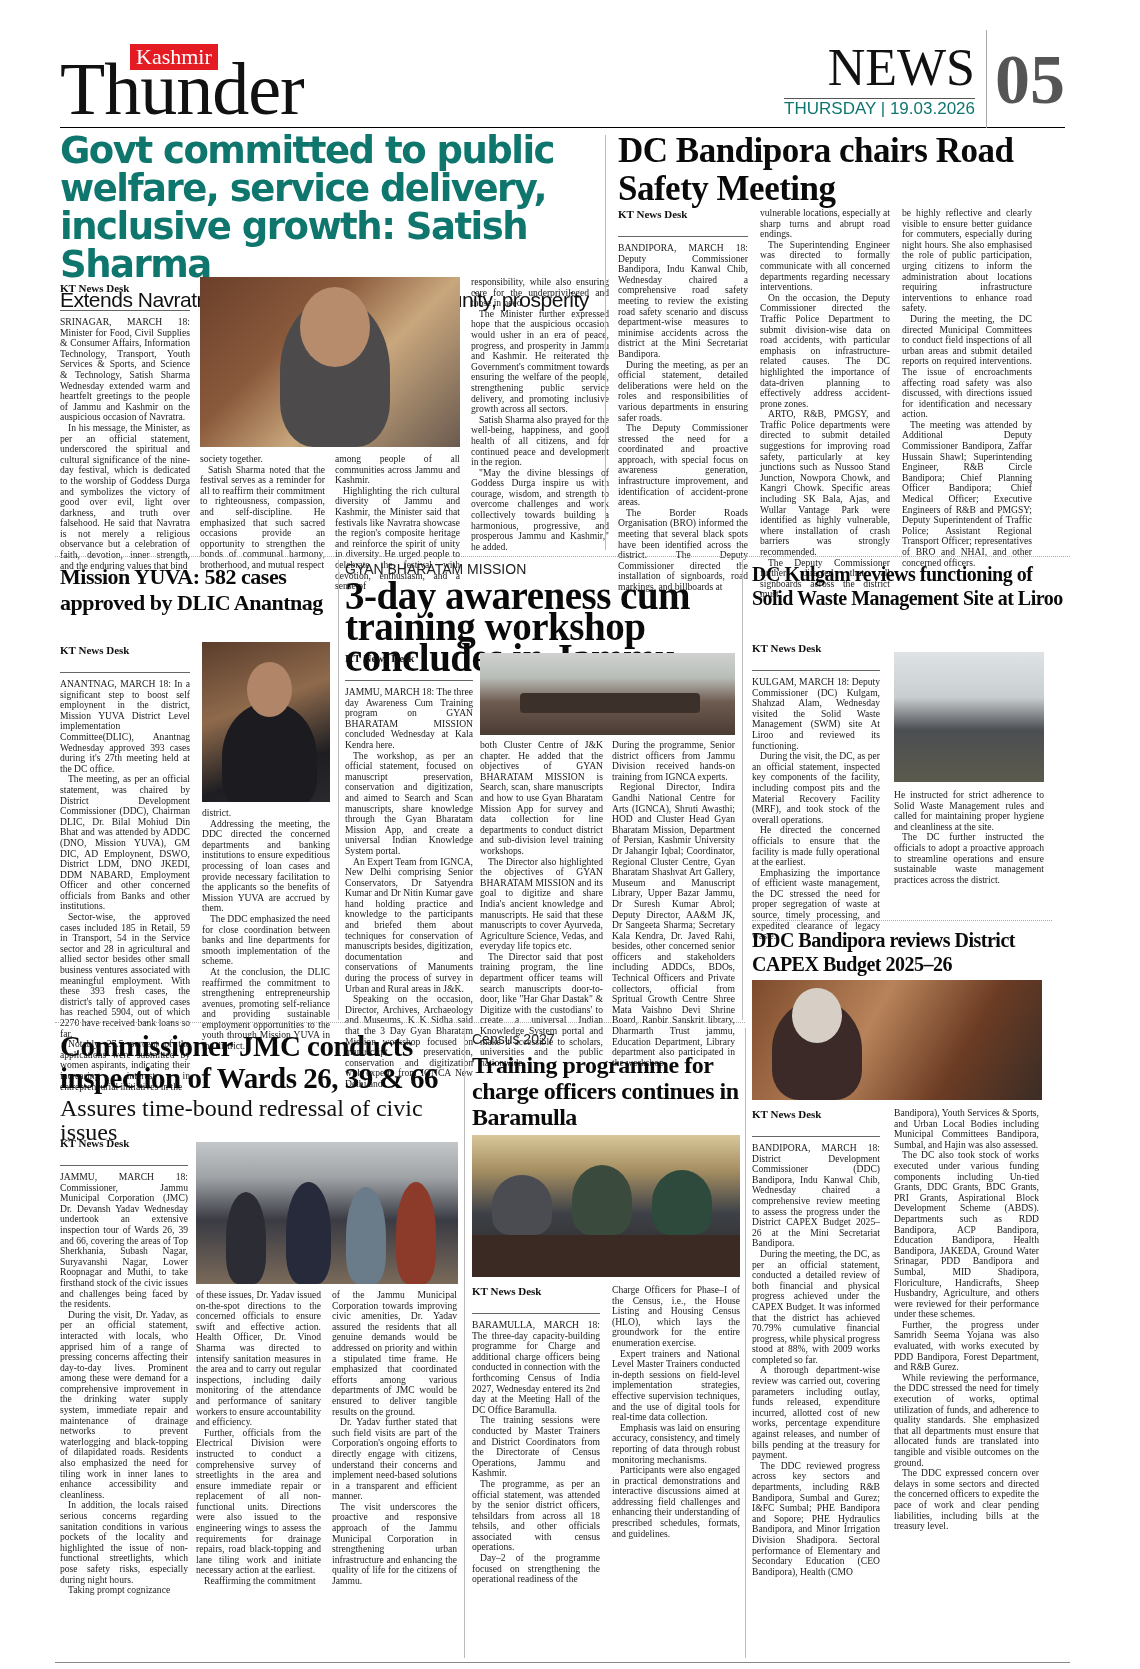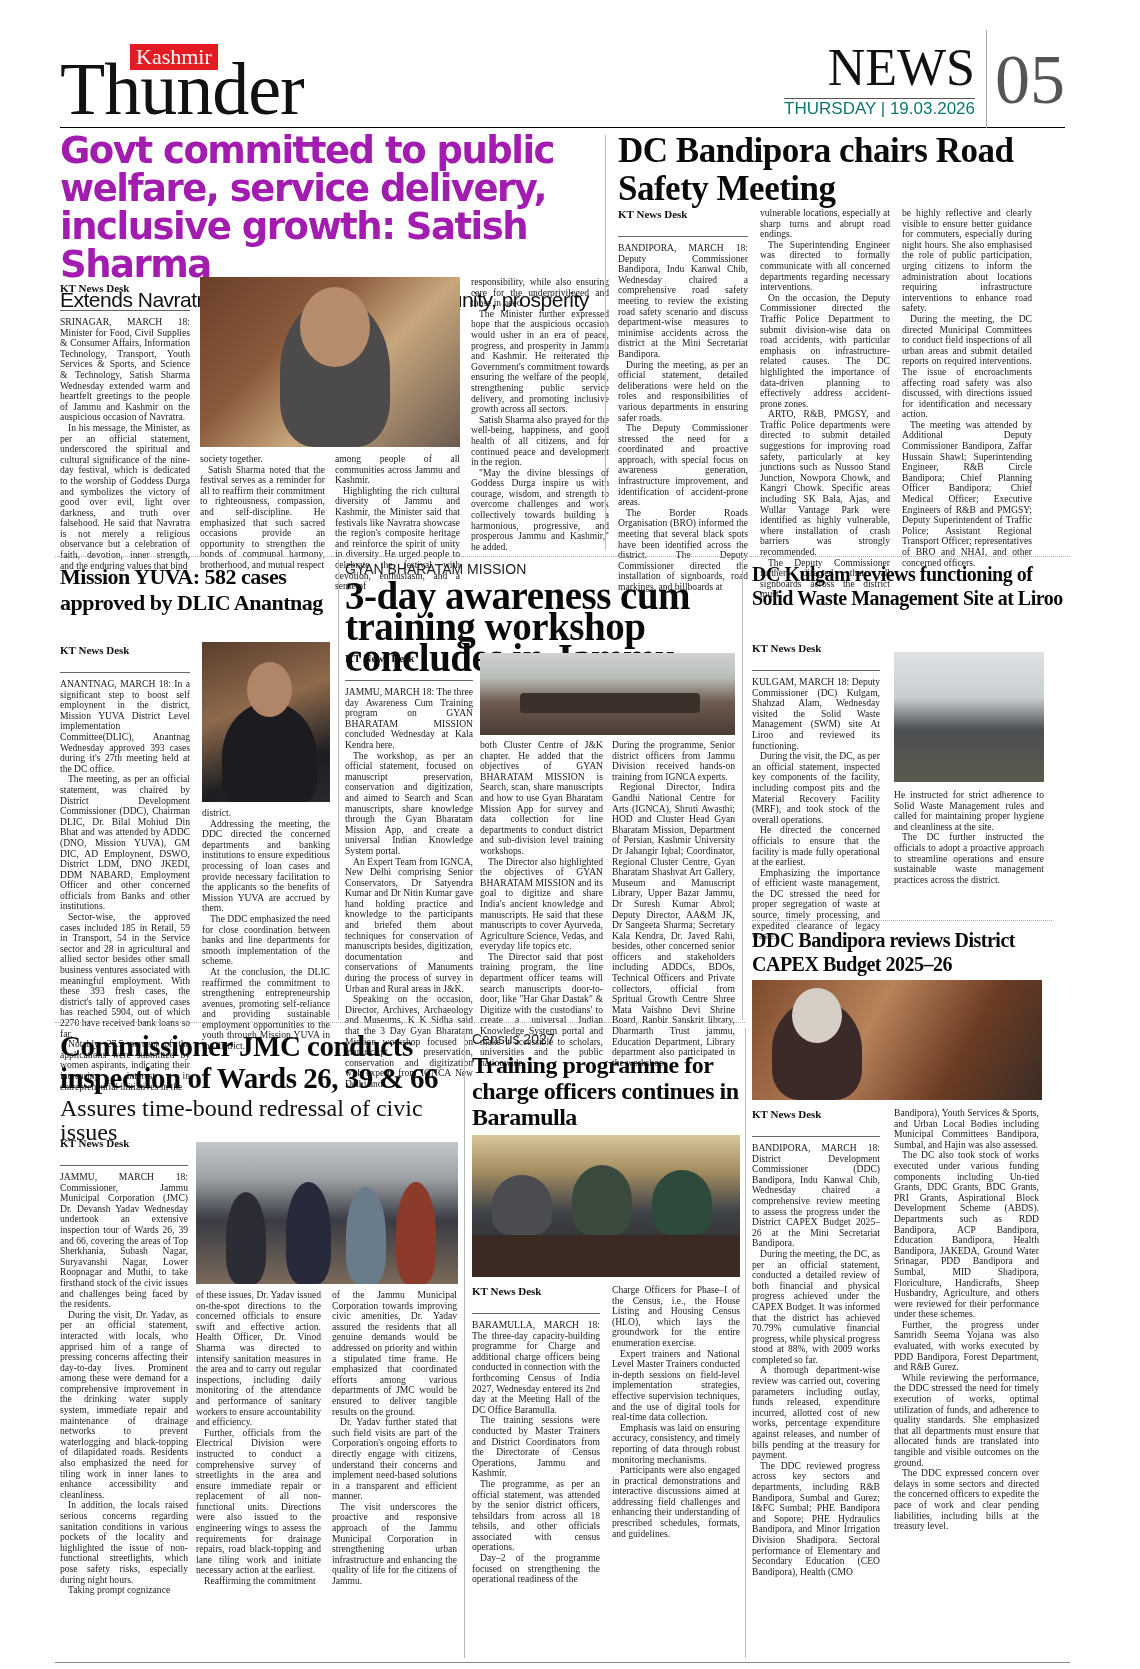--- a/index.html
+++ b/index.html
@@ -8,24 +8,24 @@
 
   .abs { position: absolute; }
 
   
   .masthead { left: 60px; top: 30px; width: 1005px; height: 98px; border-bottom: 1px solid #000000; }
   .brand-kashmir { position: absolute; left: 70px; top: 14px; background: #e41b23; color: #fff; font-family: "Liberation Serif", serif; font-size: 22px; padding: 0 6px; line-height: 26px; }
   .brand-thunder { position: absolute; left: 0; top: 22px; font-family: "Liberation Serif", serif; font-size: 74px; line-height: 74px; letter-spacing: -1px; color: #111; }
   .section-news { position: absolute; right: 90px; top: 12px; font-family: "Liberation Serif", serif; font-size: 52px; line-height: 52px; color: #111; }
   .section-date { position: absolute; right: 90px; top: 68px; font-family: "Liberation Sans", sans-serif; font-size: 17px; color: #0f766e; border-top: 1px solid #555; padding-top: 0; margin-left: 36px; }
   .page-sep { position: absolute; right: 78px; top: 0; width: 1px; height: 98px; background: #aaa; }
-  .page-num { position: absolute; right: 0; top: 10px; font-family: "Liberation Serif", serif; font-size: 70px; line-height: 80px; color: #555; }
+  .page-num { position: absolute; right: 0; top: 10px; font-family: "Liberation Serif", serif; font-size: 70px; line-height: 80px; color: #555; font-weight: bold; }
 
   
-  .hl-sans { font-family: "DejaVu Sans", "Liberation Sans", sans-serif; font-weight: bold; letter-spacing: -1.5px; color: #a21caf; }
+  .hl-sans { font-family: "DejaVu Sans", "Liberation Sans", sans-serif; font-weight: bold; letter-spacing: -1.5px; color: #0f766e; }
   .hl-serif { font-family: "Liberation Serif", serif; font-weight: bold; color: #0a0a0a; letter-spacing: -0.5px; }
   .kicker { font-family: "Liberation Sans", sans-serif; color: #222; }
   .deck { font-family: "Liberation Sans", sans-serif; color: #111; }
 
   .byline { font-family: "Liberation Serif", serif; font-weight: bold; font-size: 11px; border-bottom: 1px solid #666; padding-bottom: 16px; margin-bottom: 6px; }
   .body-col { font-family: "Liberation Serif", serif; font-size: 9.6px; line-height: 10.6px; text-align: justify; color: #1a1a1a; hyphens: auto; }
   .body-col p { text-indent: 8px; }
   .body-col p:first-child { text-indent: 0; }
 
   .vrule { background: #bbb; width: 1px; }

